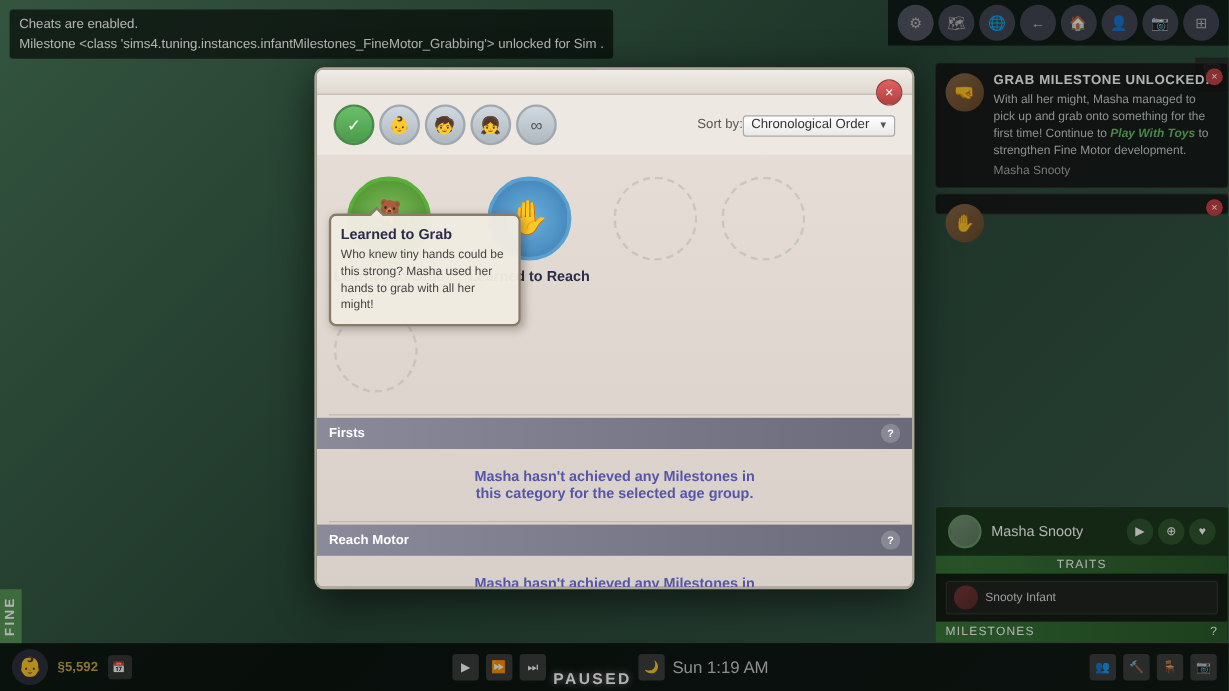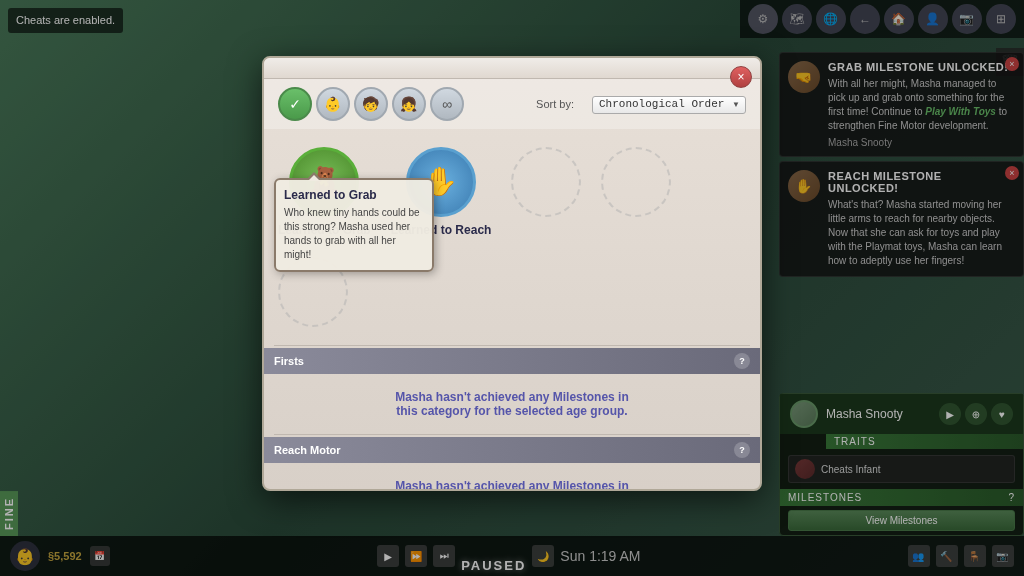--- a/index.html
+++ b/index.html
@@ -113,23 +113,23 @@
       border: 2px solid #6a9a6a;
     }
     .panel-section {
       padding: 4px 8px;
     }
     .panel-label {
       background: linear-gradient(90deg, #3a7a3a, #2a5a2a);
       color: #fff;
       font-size: 10px;
       padding: 2px 8px;
+      text-align: center;
       letter-spacing: 1px;
       text-transform: uppercase;
-      margin-left: 46px;
     }
     .trait-item {
       background: rgba(40,40,40,0.7);
       border: 1px solid rgba(100,100,100,0.3);
       border-radius: 3px;
       padding: 3px 6px;
       color: #ddd;
       font-size: 10px;
       margin: 2px 0;
       display: flex;
@@ -286,37 +286,36 @@
       color: #555;
     }
     .filter-btn.active {
       background: linear-gradient(180deg, #6abf6a, #4a9a4a);
       border-color: #4a8a4a;
       color: #fff;
     }
     .sort-area {
       display: flex;
       align-items: center;
-      gap: 18px;
+      gap: 0;
     }
     .sort-label {
       font-size: 11px;
       color: #555;
     }
     .sort-select {
       background: linear-gradient(180deg, #fff, #e8e8e8);
       border: 1px solid #aaa;
       border-radius: 3px;
       padding: 1px 20px 3px 6px;
       font-size: 11px;
       color: #333;
       cursor: pointer;
       appearance: none;
       position: relative;
-      font-family: Liberation Mono, monospace;
     }
     .sort-wrapper {
       position: relative;
     }
     .sort-arrow {
       position: absolute;
       right: 6px; top: 50%;
       transform: translateY(-50%);
       font-size: 8px;
       color: #555;
@@ -499,20 +498,21 @@
       letter-spacing: 2px;
     }
   </style>
 </head>
 <body>
 
 <div class="game-bg"></div>
 
 <div class="cheat-text">
   <div>Cheats are enabled.</div>
+  <div>Milestone &lt;class 'sims4.tuning.instances.infantMilestones_FineMotor_Grabbing'&gt; unlocked for Sim .</div>
 </div>
 
 <div class="top-icons-bar">
   <div class="top-icon gear">⚙</div>
   <div class="top-icon">🗺</div>
   <div class="top-icon">🌐</div>
   <div class="top-icon">←</div>
   <div class="top-icon">🏠</div>
   <div class="top-icon">👤</div>
   <div class="top-icon">📷</div>
@@ -529,49 +529,44 @@
     <div class="notif-content">
       <div class="notif-title">GRAB MILESTONE UNLOCKED!</div>
       <div style="font-size:10px; color:#ccc; line-height:1.4;">With all her might, Masha managed to pick up and grab onto something for the first time! Continue to <span style="color:#6abf6a; font-weight:bold;font-style:italic;">Play With Toys</span> to strengthen Fine Motor development.</div>
       <div class="sim-name">Masha Snooty</div>
     </div>
   </div>
 
   <div class="notif-card">
     <div class="notif-close">×</div>
     <div class="notif-icon">✋</div>
-    <div class="notif-content">
-      <div class="notif-title">REACH MILESTONE UNLOCKED!</div>
-      <div style="font-size:10px; color:#ccc; line-height:1.4;">What's that? Masha started moving her little arms to reach for nearby objects. Now that she can ask for toys and play with the Playmat toys, Masha can learn how to adeptly use her fingers!</div>
-    </div>
   </div>
 </div>
 
 <div class="bottom-right">
   <div class="sim-header">
     <div class="sim-avatar"></div>
     <span>Masha Snooty</span>
     <div style="margin-left:auto; display:flex; gap:4px;">
       <div style="width:22px;height:22px;background:rgba(60,100,60,0.7);border-radius:50%;display:flex;align-items:center;justify-content:center;font-size:10px;color:#fff;cursor:pointer;">▶</div>
       <div style="width:22px;height:22px;background:rgba(60,100,60,0.7);border-radius:50%;display:flex;align-items:center;justify-content:center;font-size:10px;color:#fff;cursor:pointer;">⊕</div>
       <div style="width:22px;height:22px;background:rgba(60,100,60,0.7);border-radius:50%;display:flex;align-items:center;justify-content:center;font-size:10px;color:#fff;cursor:pointer;">♥</div>
     </div>
   </div>
   <div class="panel-label">TRAITS</div>
   <div class="panel-section">
     <div class="trait-item">
       <div class="trait-dot"></div>
-      <span>Cheats Infant</span>
+      <span>Snooty Infant</span>
     </div>
   </div>
   <div class="milestones-label">
     <span>MILESTONES</span>
     <span style="cursor:pointer;">?</span>
   </div>
-  <div class="view-milestones-btn">View Milestones</div>
 </div>
 
 <div class="fine-vertical">FINE</div>
 
 <div class="bottom-bar">
   <div class="bottom-left">
     <div style="width:30px;height:30px;background:rgba(60,60,80,0.7);border-radius:50%;display:flex;align-items:center;justify-content:center;">👶</div>
     <span class="simoleon">§5,592</span>
     <div style="width:20px;height:20px;background:rgba(80,80,80,0.6);border-radius:3px;display:flex;align-items:center;justify-content:center;color:#aaa;font-size:9px;">📅</div>
   </div>

